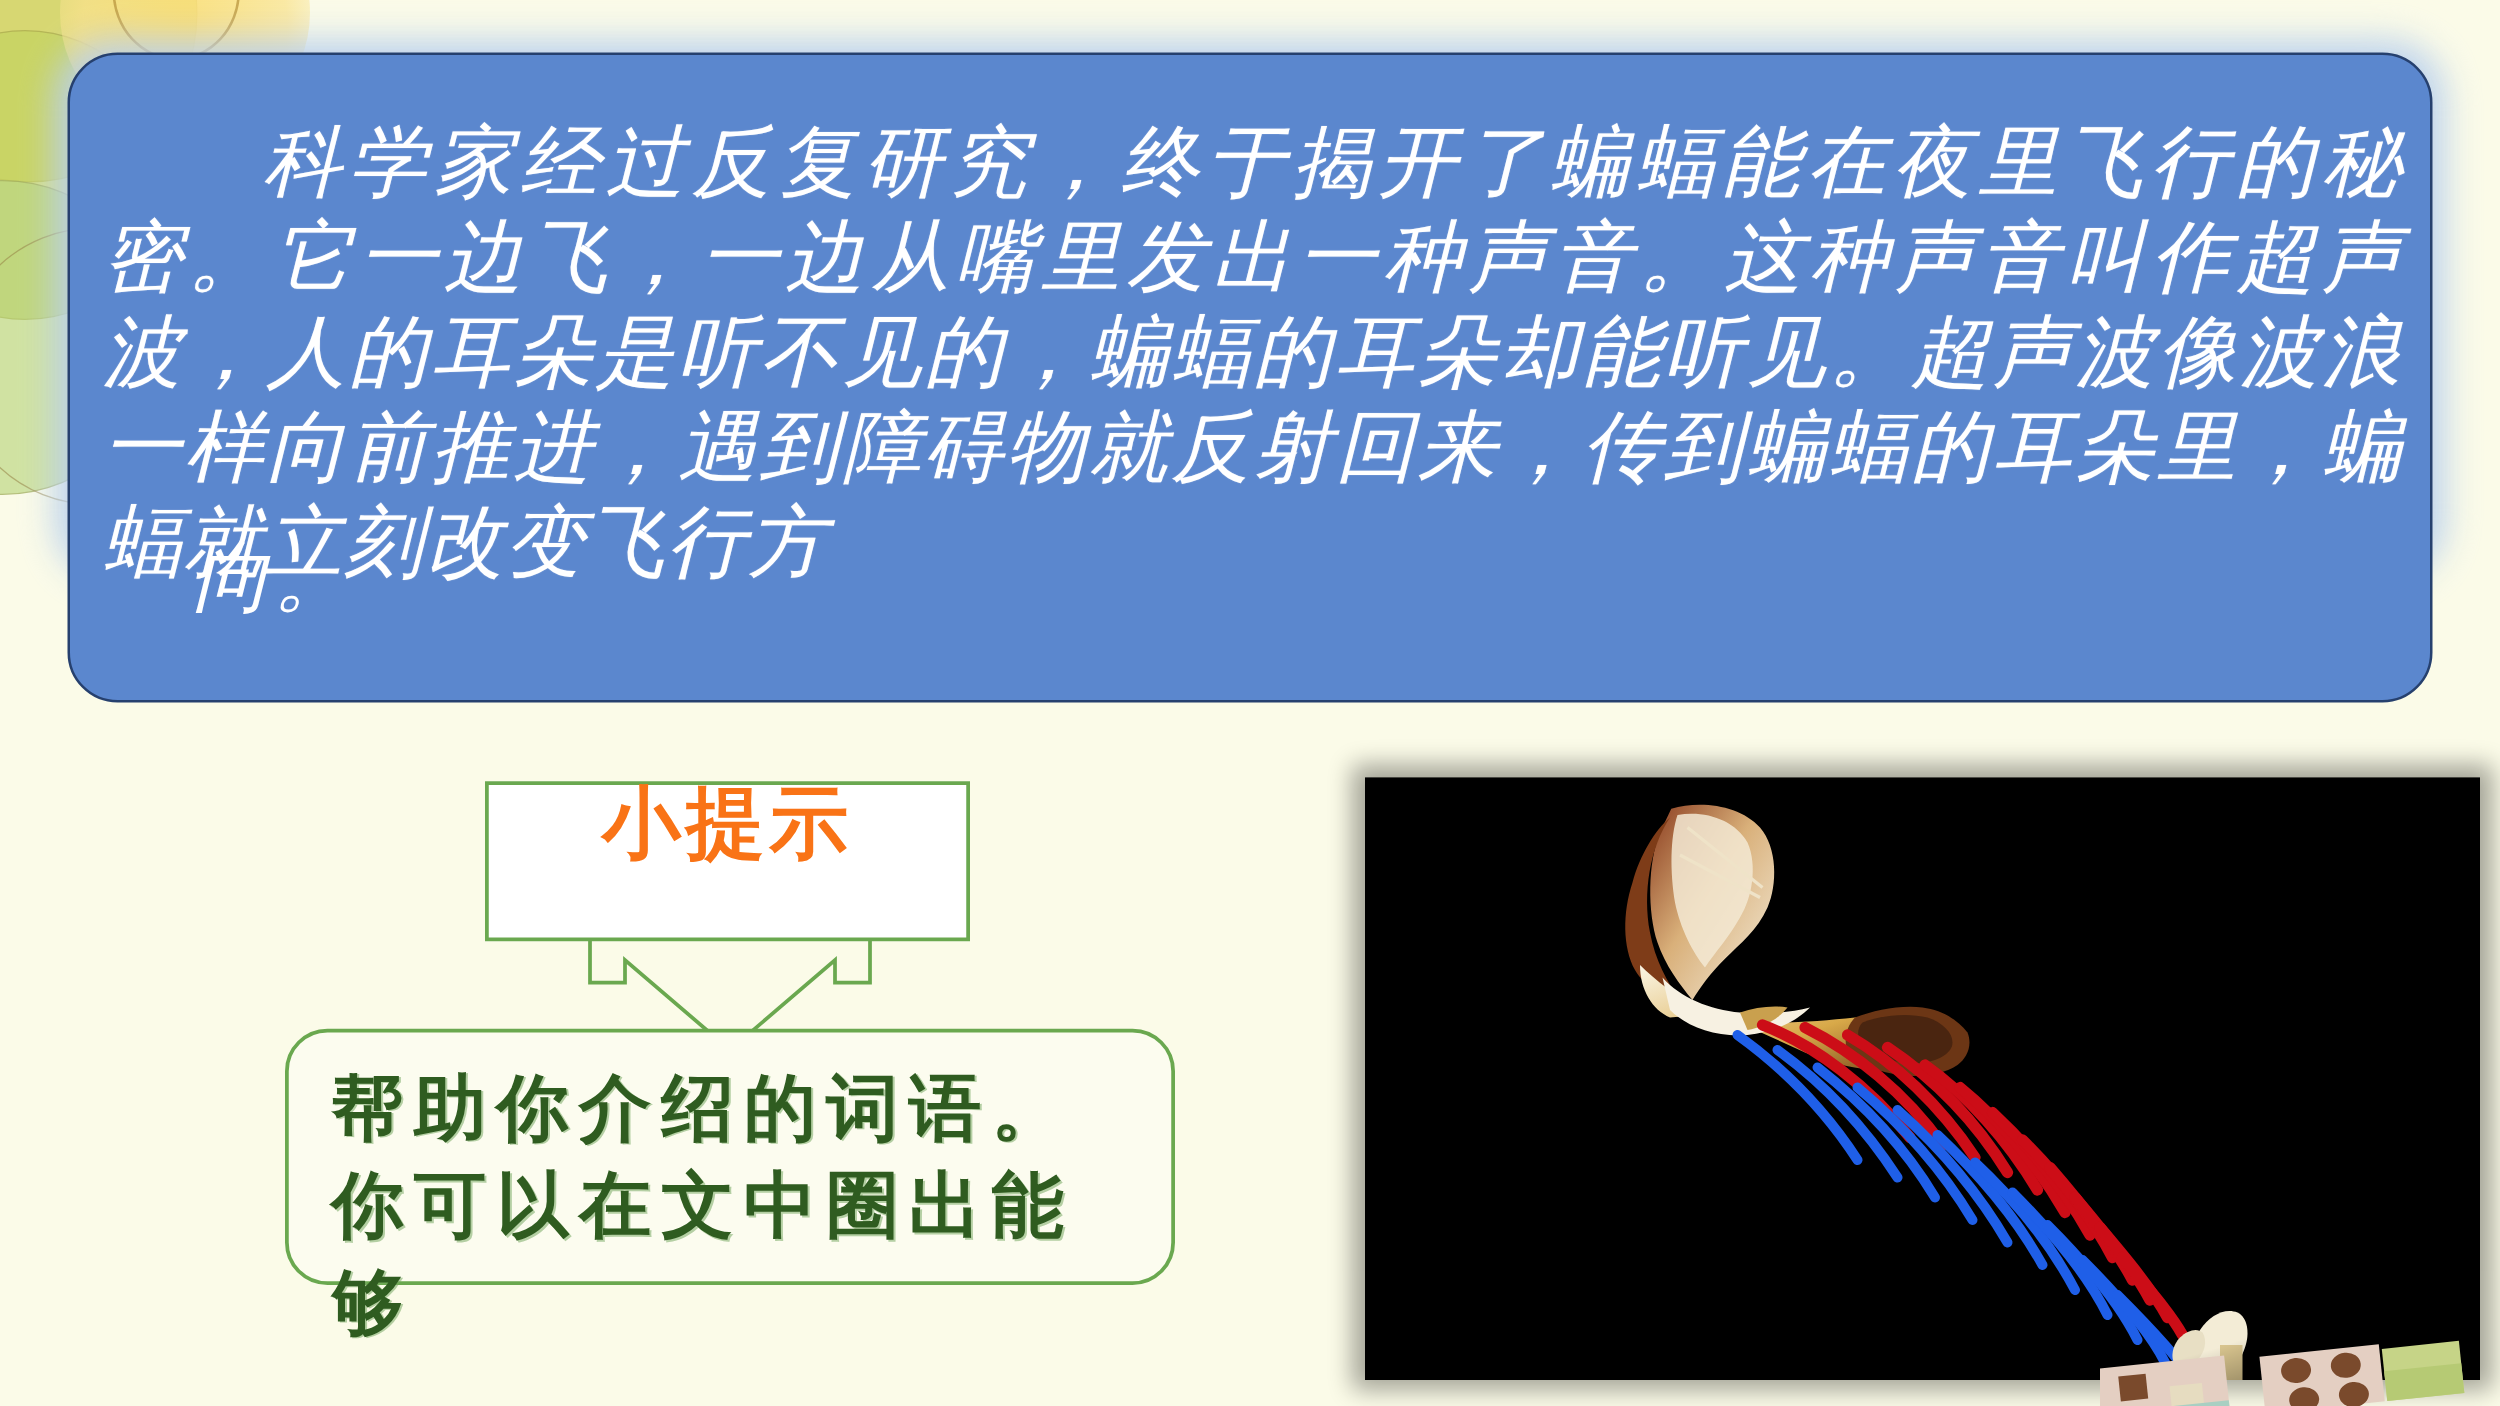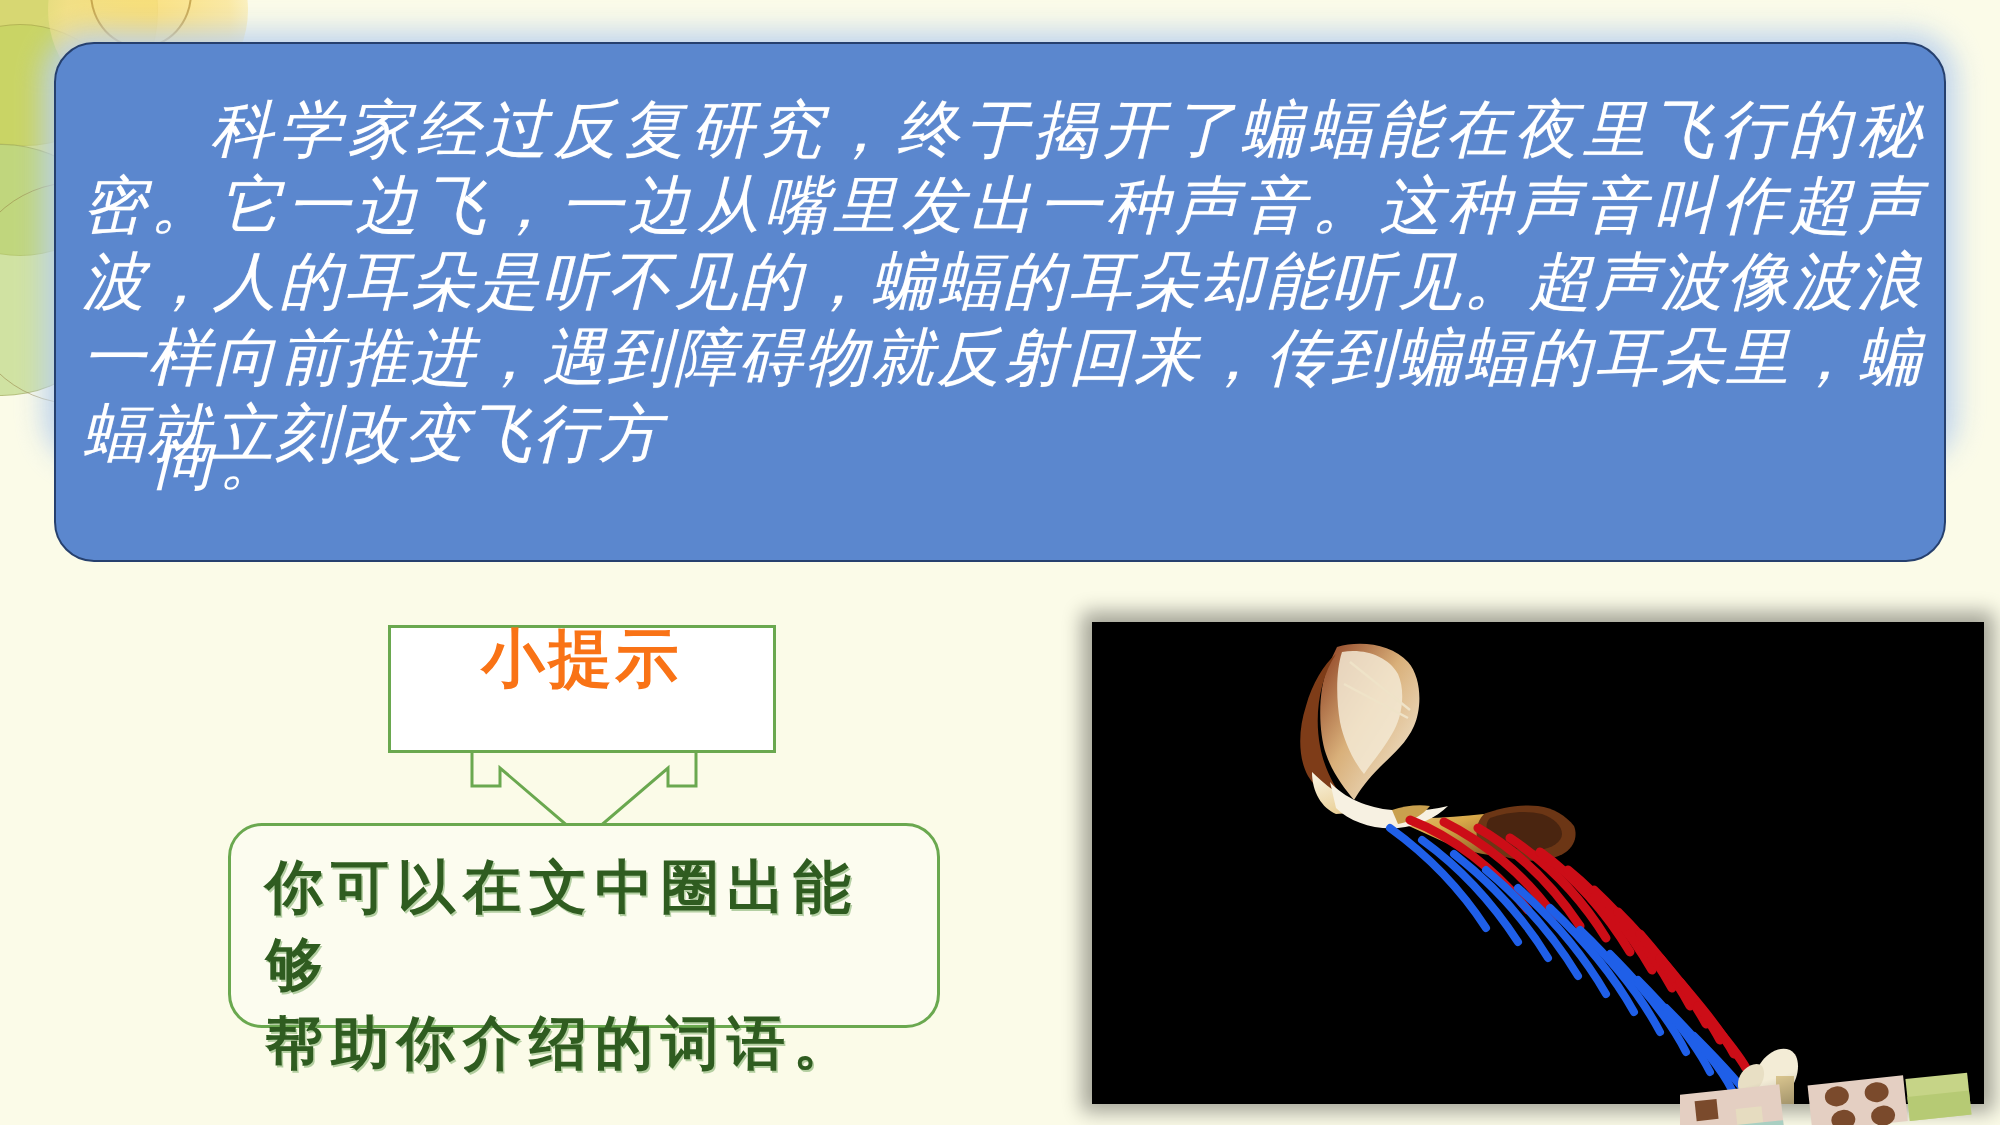--- a/index.html
+++ b/index.html
@@ -248,22 +248,22 @@
     <span class="hint-header-label">小提示</span>
   </div>
 
   <div class="hint-arrow">
     <svg width="228" height="96" viewBox="0 0 228 96" xmlns="http://www.w3.org/2000/svg">
       <path d="M 2 2 L 2 36 L 30 36 L 30 18 L 114 90 L 198 18 L 198 36 L 226 36 L 226 2" fill="none" stroke="#6aa84f" stroke-width="3" stroke-linejoin="miter"></path>
     </svg>
   </div>
 
   <div class="tip-box">
+    <div class="tip-text">帮助你介绍的词语。</div>
     <div class="tip-text">你可以在文中圈出能够</div>
-    <div class="tip-text">帮助你介绍的词语。</div>
   </div>
 
   <div class="photo-glow"></div>
   <div class="photo">
     <svg width="892" height="482" viewBox="0 0 892 482" xmlns="http://www.w3.org/2000/svg">
       <defs>
         <linearGradient id="wingG" x1="0" y1="0" x2="1" y2="1">
           <stop offset="0%" stop-color="#8a3b1e"></stop>
           <stop offset="45%" stop-color="#d9b07a"></stop>
           <stop offset="100%" stop-color="#f5efdf"></stop>

